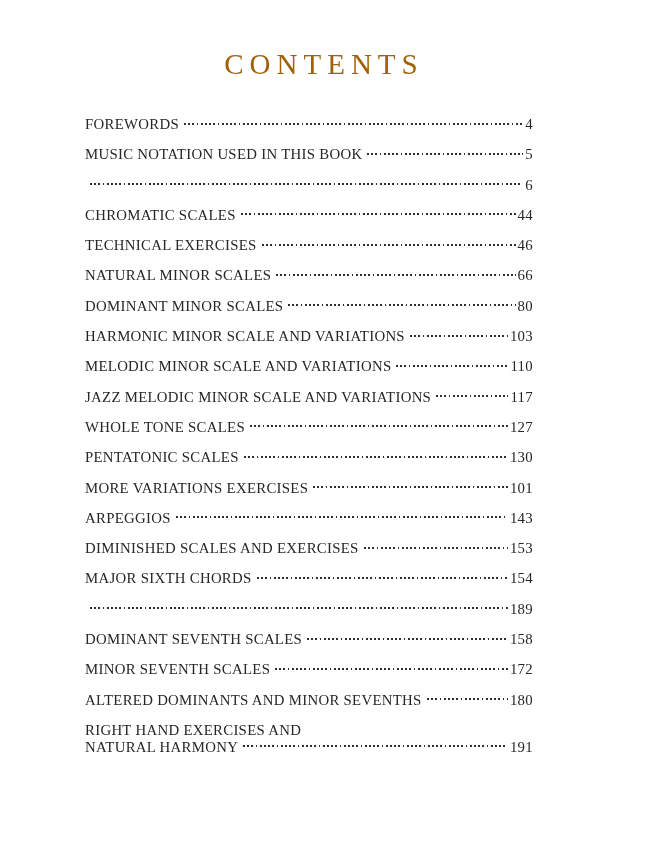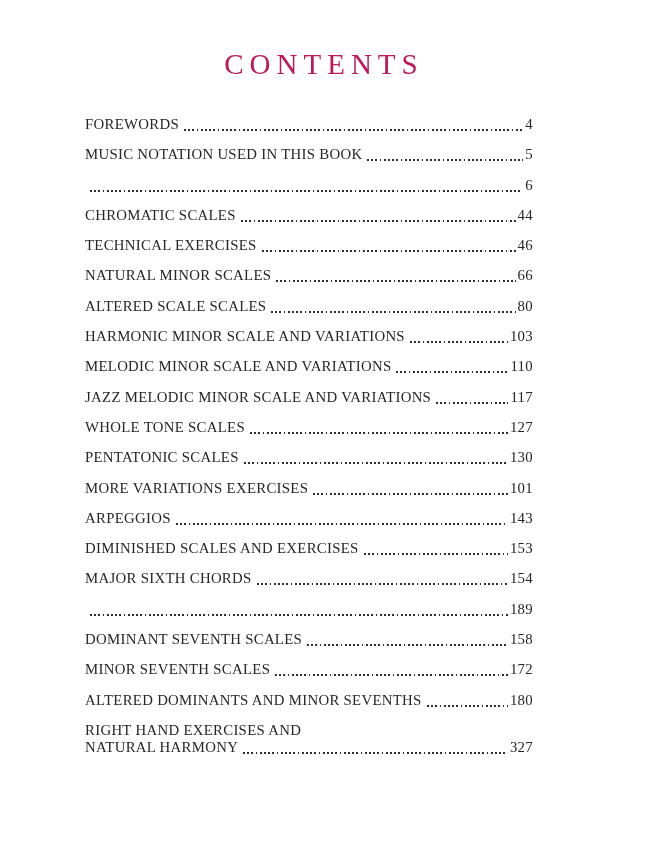--- a/index.html
+++ b/index.html
@@ -15,32 +15,32 @@
     overflow: hidden;
     font-family: "Liberation Serif", "DejaVu Serif", serif;
     color: #262626;
   }
   .title {
     margin-top: 50px;
     text-align: center;
     font-size: 29px;
     line-height: 29px;
     letter-spacing: 6px;
-    color: #be185d;
+    color: #a16207;
     font-weight: normal;
   }
   .toc {
     margin: 37px 115px 0 85px;
   }
   .toc-entry {
     margin-bottom: 13.3px;
   }
   .toc-row {
     display: flex;
-    align-items: flex-end;
+    align-items: center;
     font-size: 14.8px;
     line-height: 17px;
     letter-spacing: 0.3px;
     white-space: nowrap;
   }
   .toc-row-pre {
     display: block;
   }
   .label {
     flex: 0 0 auto;
@@ -108,21 +108,21 @@
   <div class="toc-entry">
     <div class="toc-row">
       <span class="label">NATURAL MINOR SCALES</span>
       <span class="dots"></span>
       <span class="page-num">66</span>
     </div>
   </div>
 
   <div class="toc-entry">
     <div class="toc-row">
-      <span class="label">ALTERED SCALE SCALES</span>
+      <span class="label">DOMINANT MINOR SCALES</span>
       <span class="dots"></span>
       <span class="page-num">80</span>
     </div>
   </div>
 
   <div class="toc-entry">
     <div class="toc-row">
       <span class="label">HARMONIC MINOR SCALE AND VARIATIONS</span>
       <span class="dots"></span>
       <span class="page-num">103</span>
@@ -223,17 +223,17 @@
       <span class="dots"></span>
       <span class="page-num">180</span>
     </div>
   </div>
 
   <div class="toc-entry">
     <div class="toc-row toc-row-pre">RIGHT HAND EXERCISES AND</div>
         <div class="toc-row">
       <span class="label">NATURAL HARMONY</span>
       <span class="dots"></span>
-      <span class="page-num">327</span>
+      <span class="page-num">191</span>
     </div>
   </div>
 </div>
 </div>
 
 </body></html>

